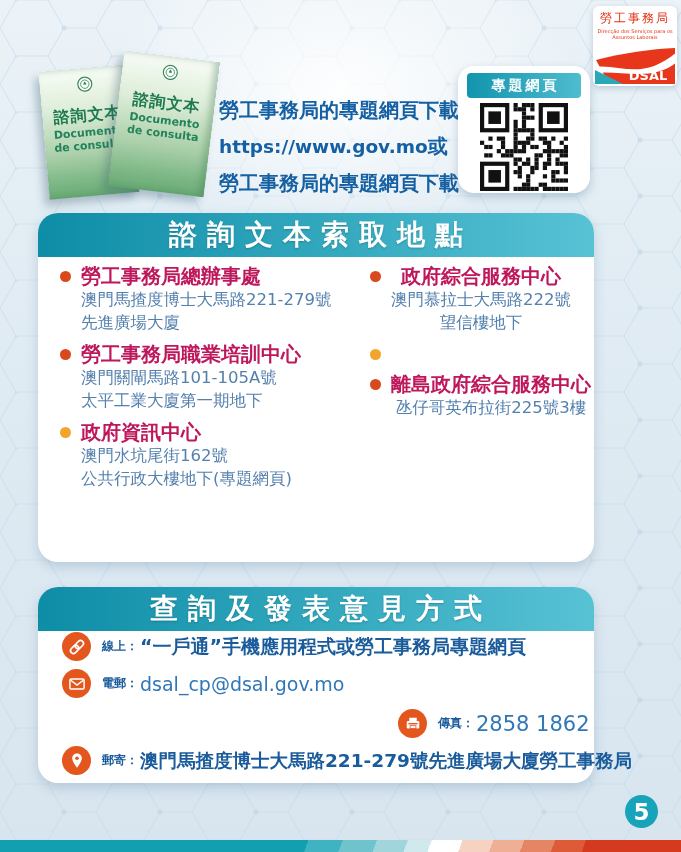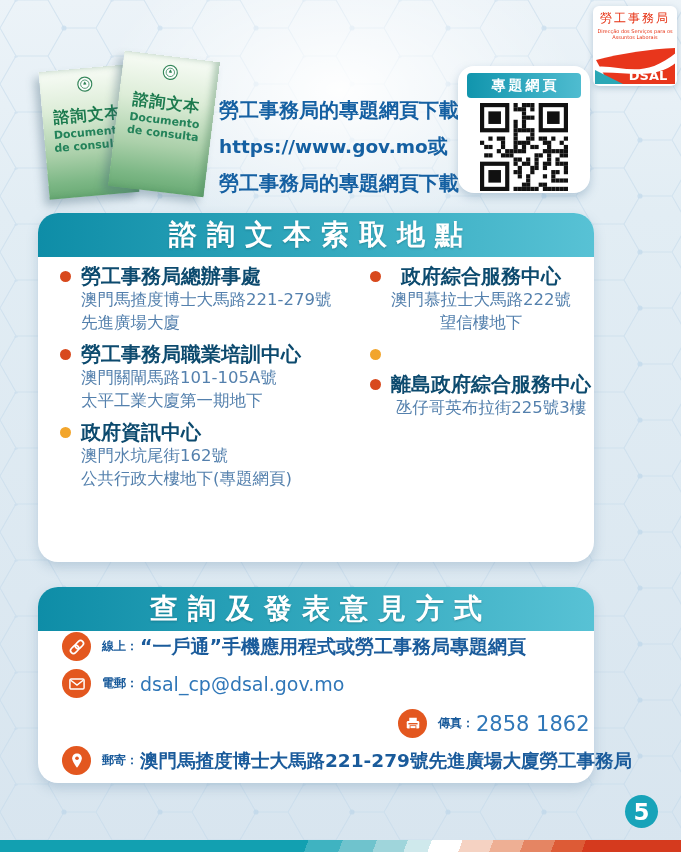--- a/index.html
+++ b/index.html
@@ -51,21 +51,21 @@
   .band-title{color:#fff;font-size:28px;font-weight:bold;letter-spacing:10px;text-indent:10px;
               text-shadow:0 1px 2px rgba(0,60,70,.3);white-space:nowrap;}
 
   .col{position:absolute;top:50px;}
   .col-left{left:22px;width:300px;}
   .col-right{left:332px;width:275px;text-align:center;}
   .loc-item{display:flex;gap:10px;margin-bottom:7px;}
   .bullet{width:11px;height:11px;border-radius:50%;margin-top:8px;flex:0 0 11px;}
   .bullet.red{background:#d8491d;}
   .bullet.yellow{background:#f2a52c;}
-  .loc-name{font-size:20px;font-weight:bold;color:#0c4a6e;line-height:26px;white-space:nowrap;}
+  .loc-name{font-size:20px;font-weight:bold;color:#be185d;line-height:26px;white-space:nowrap;}
   .loc-addr{font-size:16.5px;color:#5480ad;line-height:22.5px;white-space:nowrap;}
 
   .crow{position:absolute;display:flex;align-items:center;gap:11px;white-space:nowrap;}
   .cicon{width:29px;height:29px;border-radius:50%;background:#e3571f;flex:0 0 29px;
          display:flex;align-items:center;justify-content:center;}
   .clabel{font-size:12px;font-weight:bold;color:#1a5b9b;}
   .cbold{font-size:19px;font-weight:bold;color:#1a5b9b;}
   .cval{font-size:19px;color:#3077b8;}
   .cnum{font-size:21px;color:#3077b8;}
 

